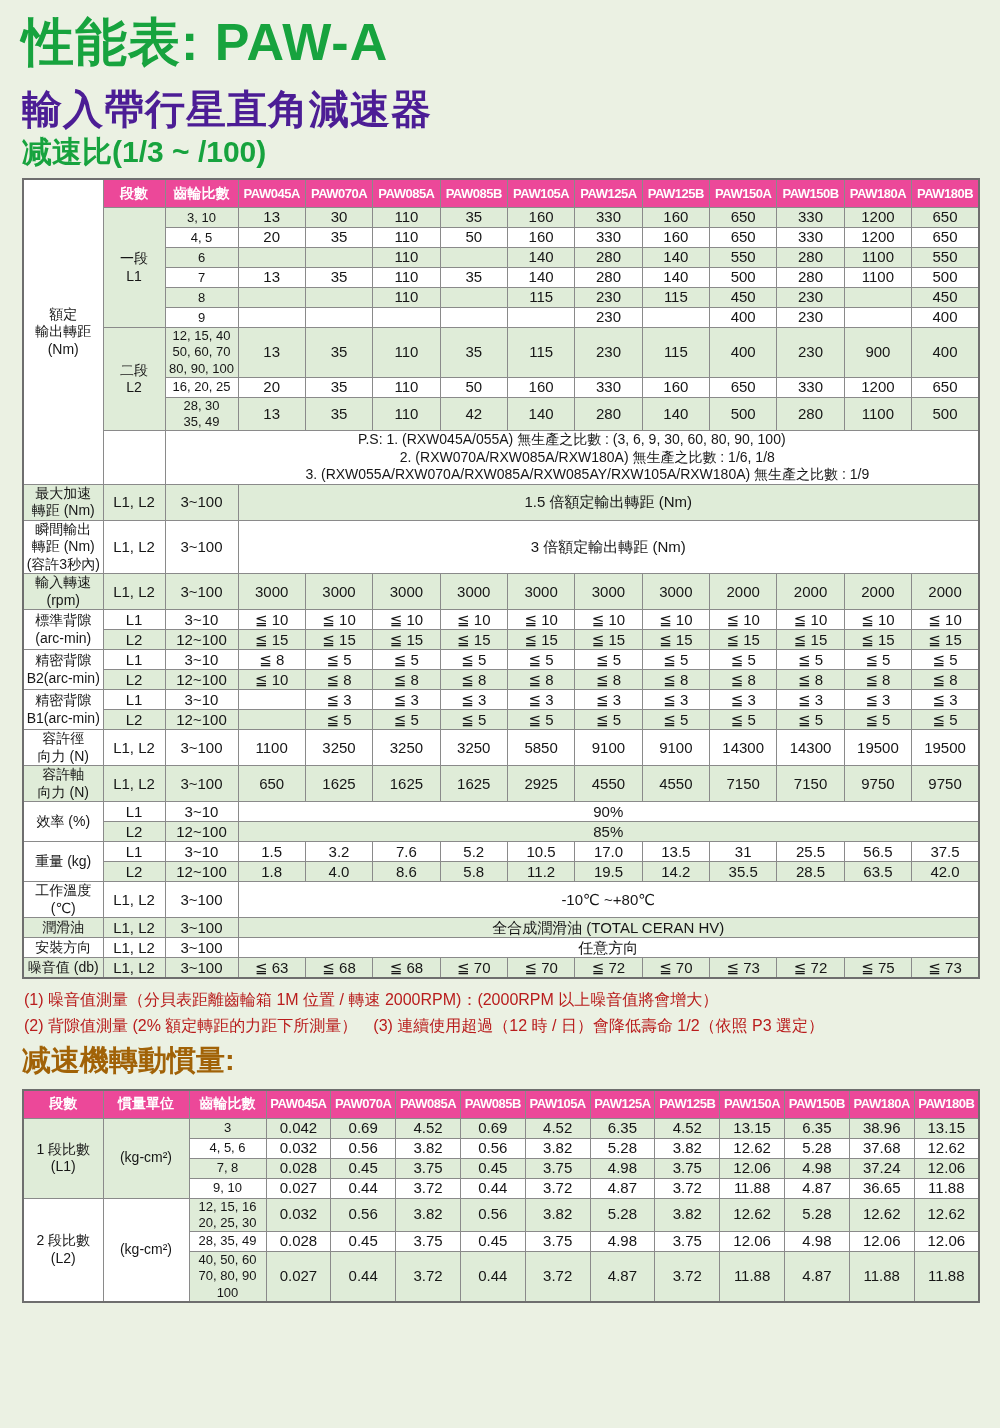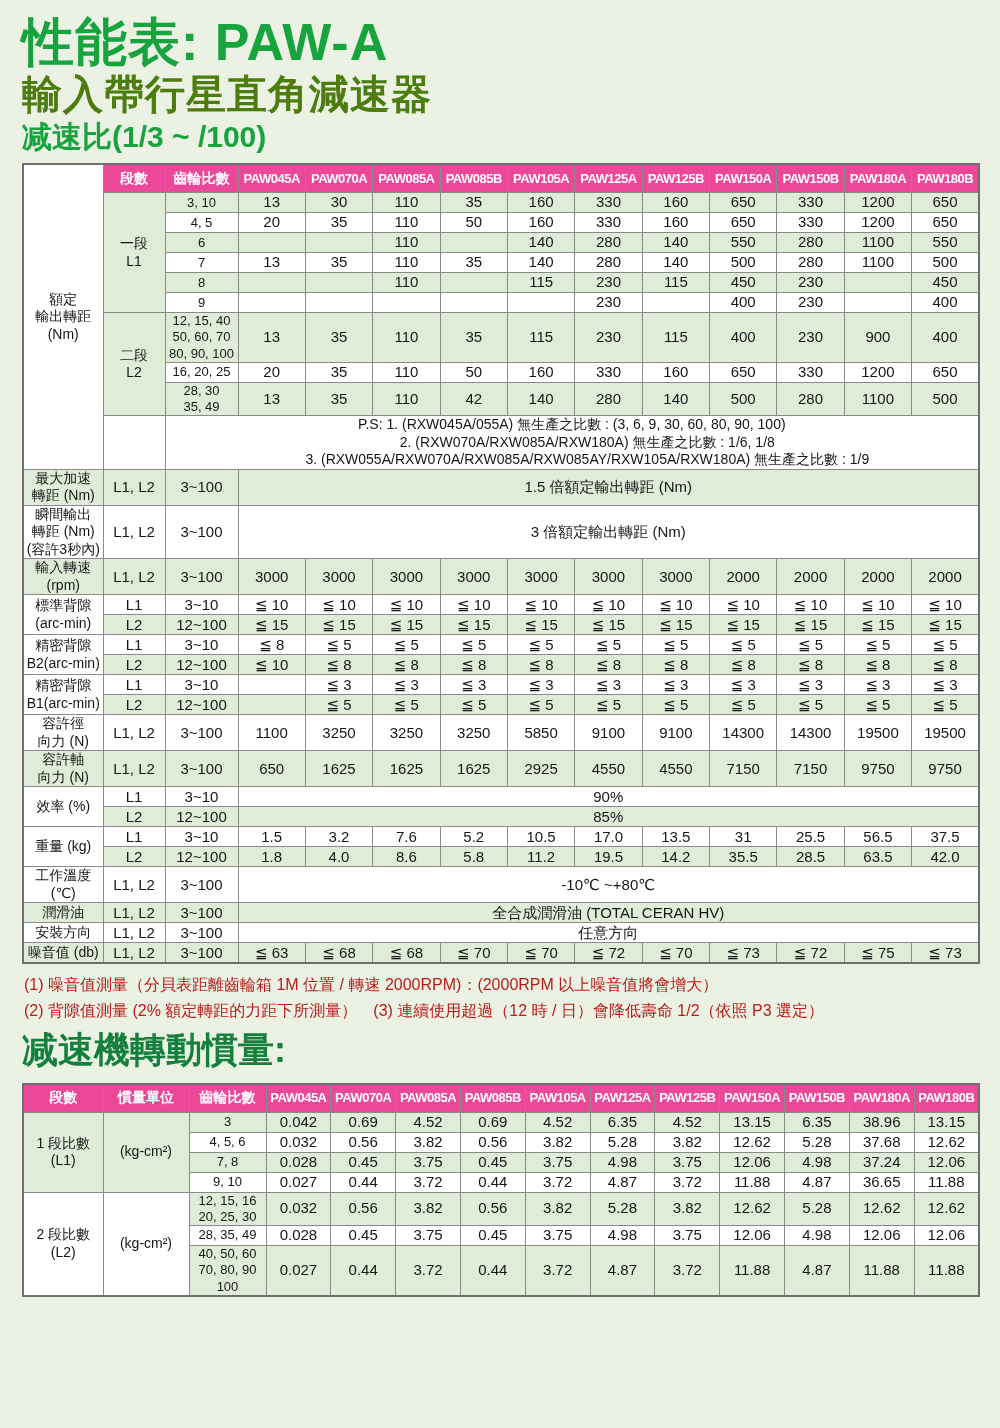--- a/index.html
+++ b/index.html
@@ -5,37 +5,37 @@
   html,body{margin:0;padding:0;}
   body{
     width:1000px;height:1428px;
     background:#ebf1e3;
     font-family:"Liberation Sans","DejaVu Sans",sans-serif;
     color:#161616;
     overflow:hidden;
   }
   .page{padding:10px 15px 0 22px;}
   .title1{color:#17a33e;font-weight:bold;font-size:52px;line-height:1.08;margin:4px 0 0 0;letter-spacing:1px;}
-  .title2{color:#4d7c0f;font-weight:bold;font-size:40px;line-height:1.1;margin:2px 0 0 0;letter-spacing:1px;}
+  .title2{color:#4c1d95;font-weight:bold;font-size:40px;line-height:1.1;margin:17px 0 0 0;letter-spacing:1px;}
   .title3{color:#17a33e;font-weight:bold;font-size:30px;line-height:1.1;margin:4px 0 10px 0;}
   table.t{
     border-collapse:collapse;table-layout:fixed;width:958px;
     font-size:15px;border:2px solid #6e6e6e;background:#fff;
   }
   .t td,.t th{border:1px solid #8a8a8a;text-align:center;vertical-align:middle;padding:0 2px;height:19px;line-height:1.25;overflow:hidden;}
   .t th.h{background:#ec4899;color:#ffffff;font-size:14px;font-weight:bold;height:27px;}
   .t th.h.mdl{font-size:13px;letter-spacing:-0.5px;}
   .g{background:#dfecd8;}
   .w{background:#ffffff;}
   .pre{white-space:pre-line;}
   .lbl{font-size:14px;line-height:1.3;}
   .rat{font-size:13px;line-height:1.35;margin-top:20px;}
   .ps{white-space:pre-wrap;font-size:14px;line-height:1.5;padding:3px 4px;text-align:left;}
   .footnotes{margin:8px 0 2px 2px;font-size:16px;line-height:1.6;color:#b91c1c;}
-  .sect-title{color:#15803d;font-weight:bold;font-size:36px;margin:0 0 8px 0;}
+  .sect-title{color:#a16207;font-weight:bold;font-size:29px;margin:0 0 8px 0;}
 </style>
 </head>
 <body>
 
 <div class="page">
 
   <div class="title1">性能表: PAW-A</div>
   <div class="title2">輸入帶行星直角減速器</div>
   <div class="title3">减速比(1/3 ~ /100)</div>
 

